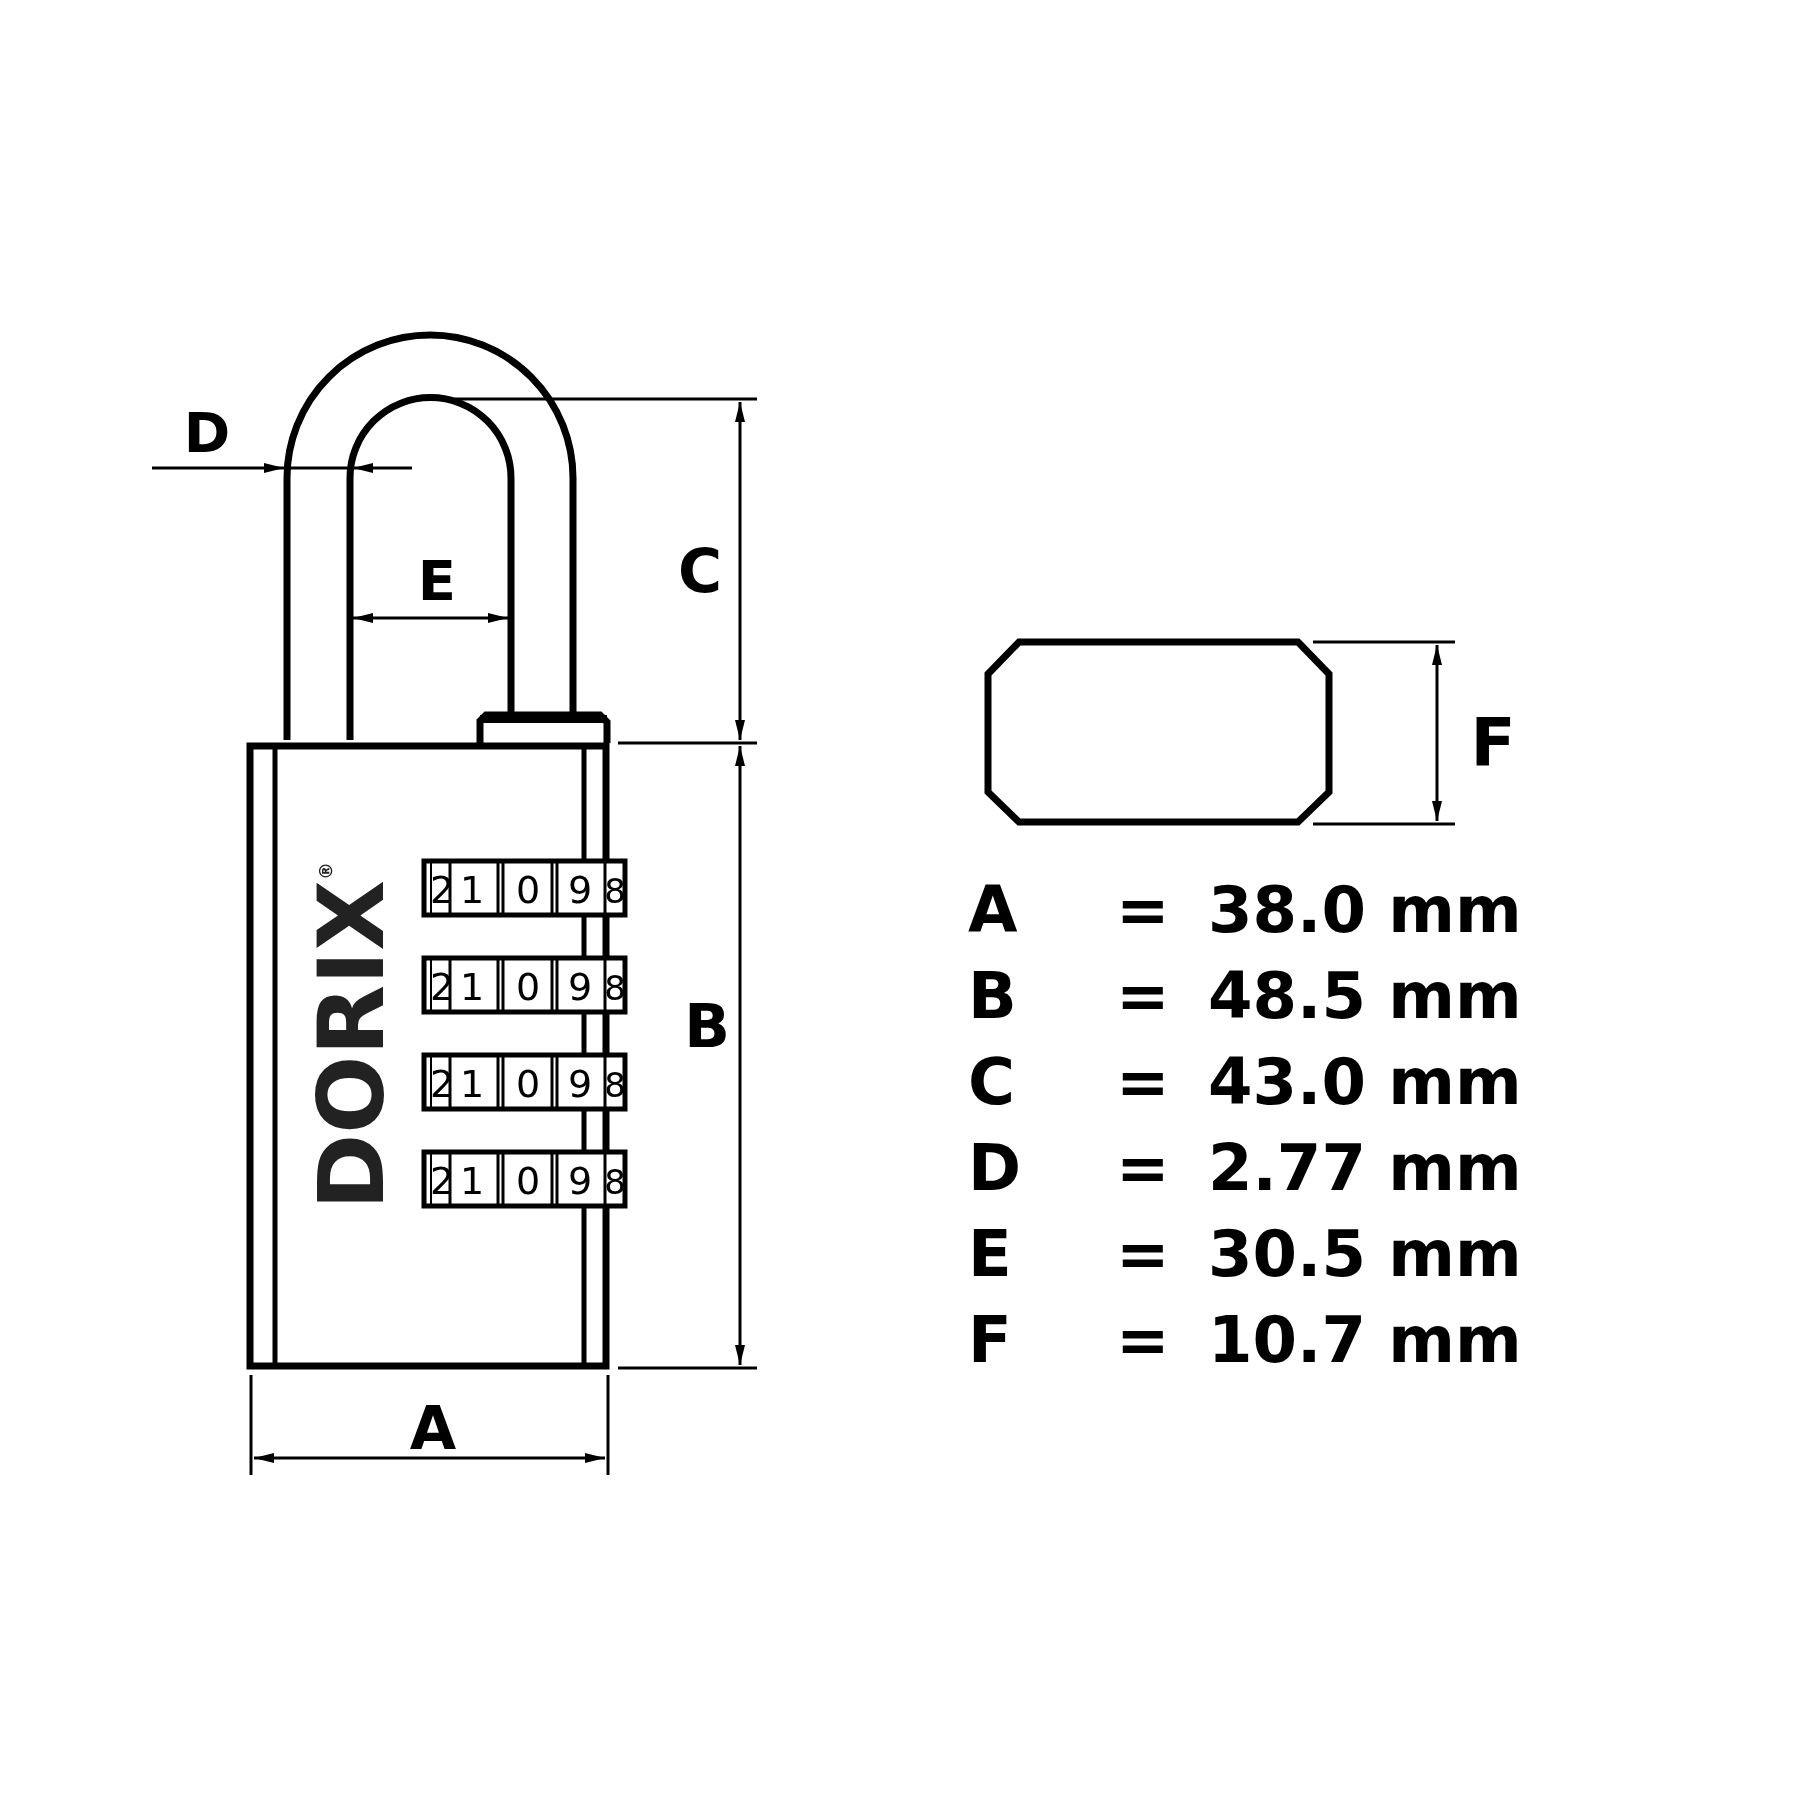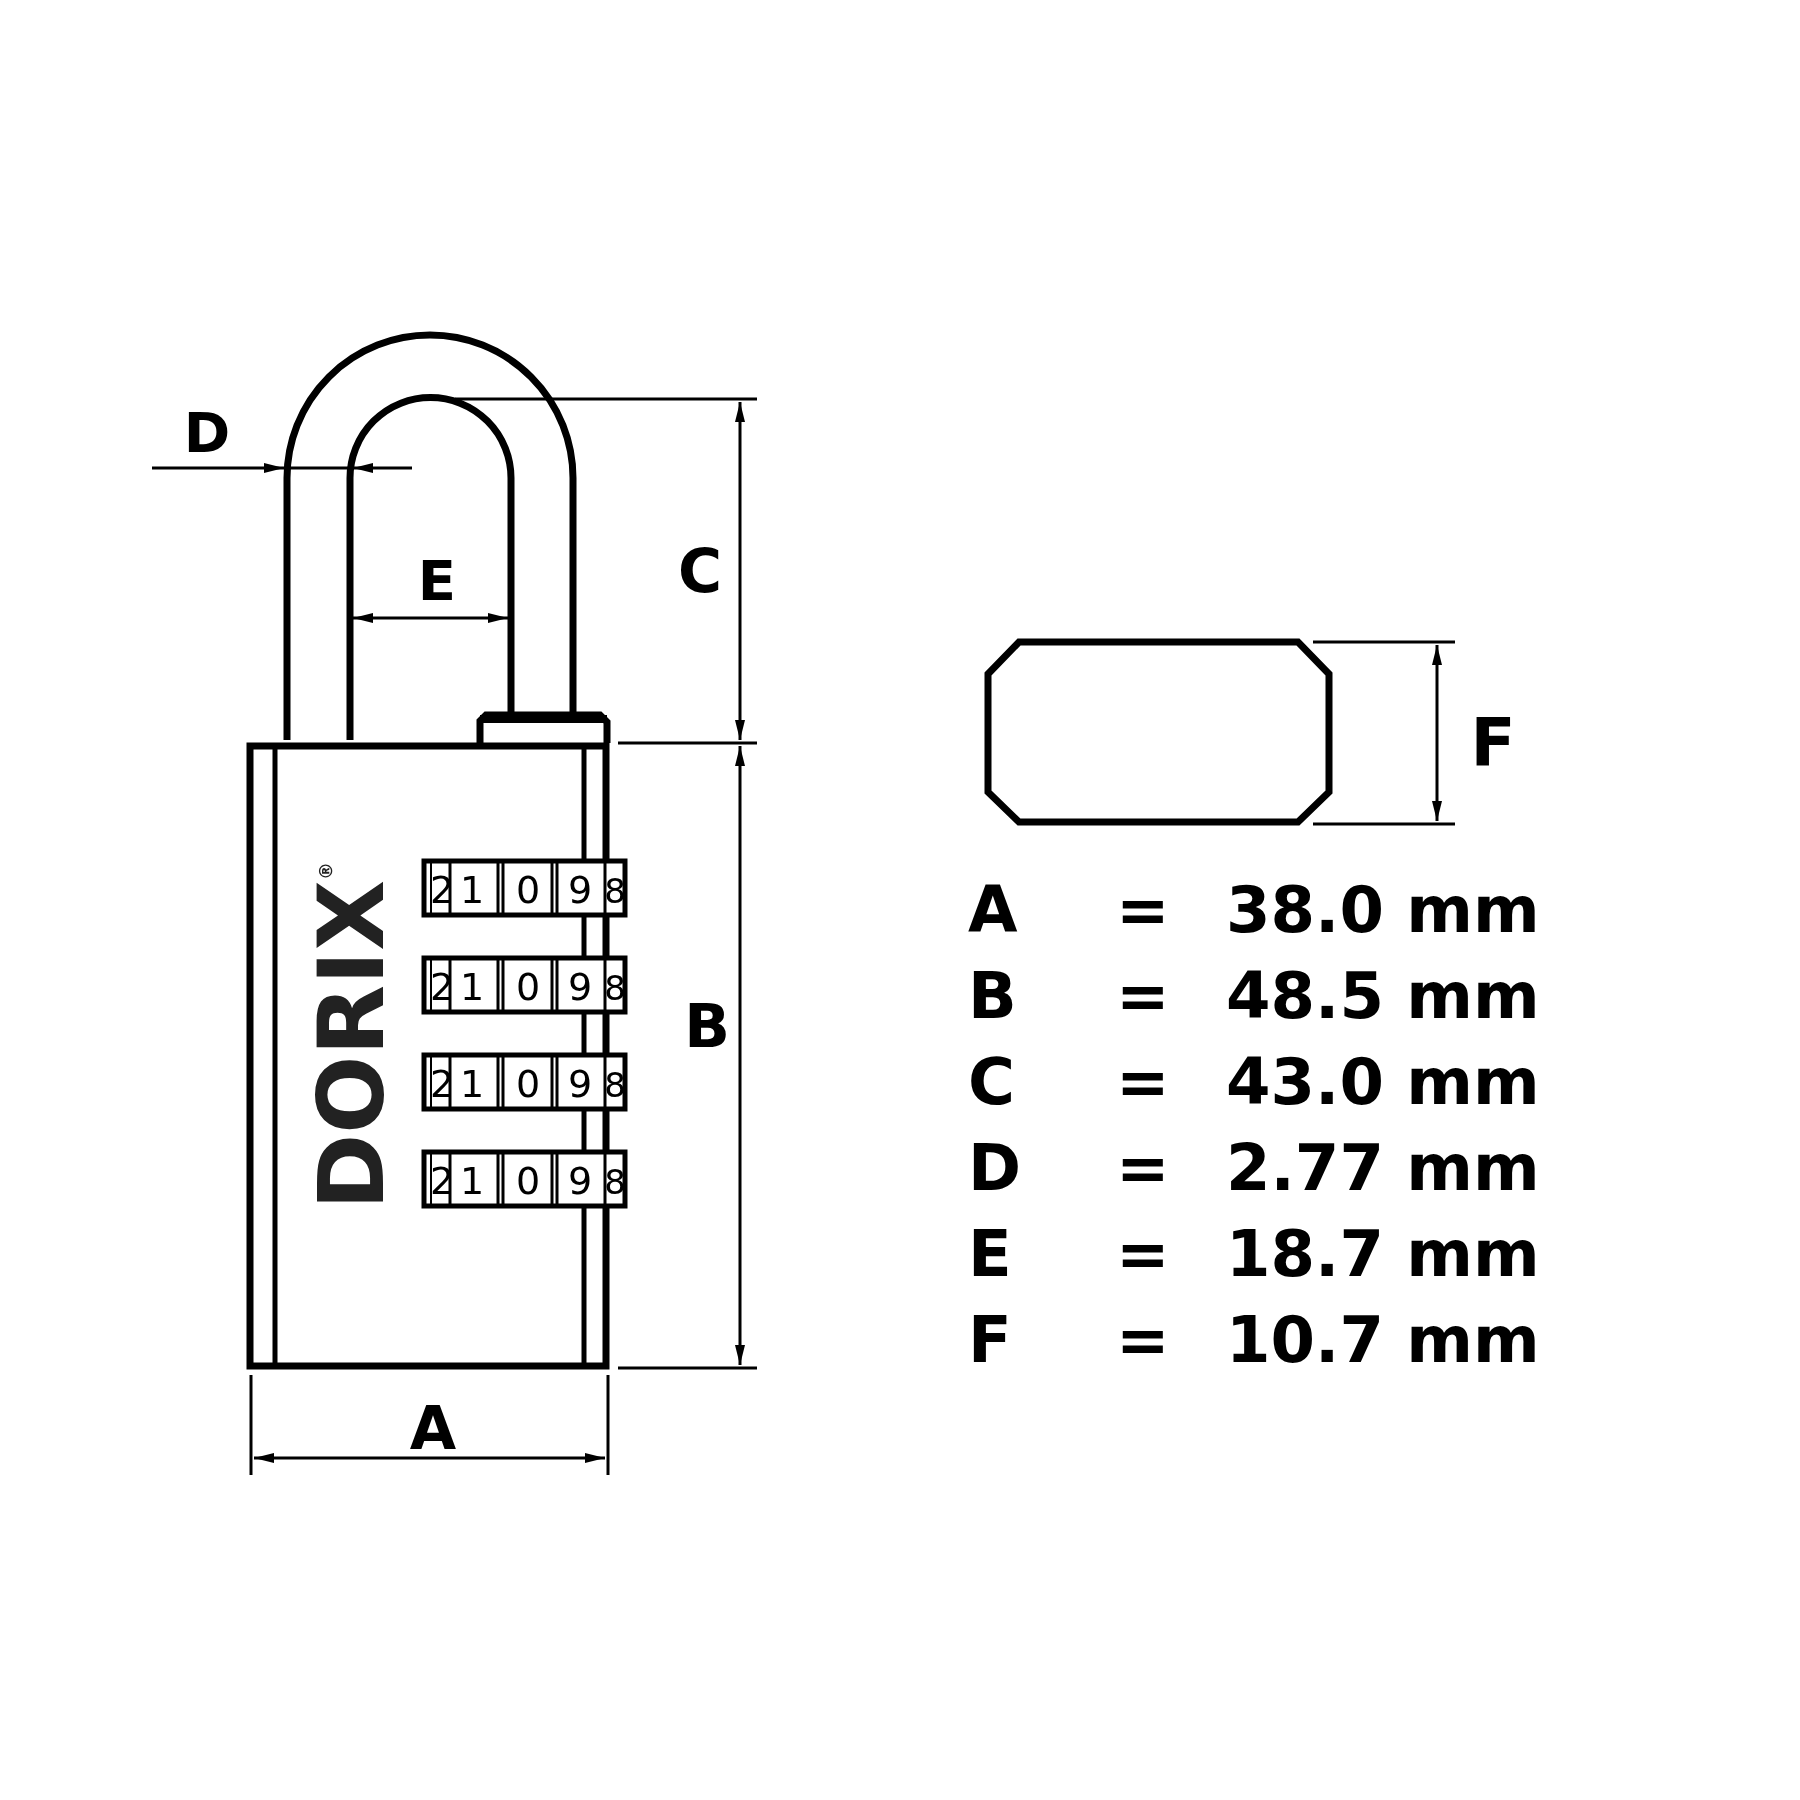--- a/index.html
+++ b/index.html
@@ -7,21 +7,21 @@
          font-family:"DejaVu Sans","Liberation Sans",sans-serif; }
   #drawing { position:absolute; left:0; top:0; width:1800px; height:1800px; }
   .lbl { font-family:"DejaVu Sans","Liberation Sans",sans-serif; font-weight:bold; fill:#000; }
   .brand { font-family:"DejaVu Sans","Liberation Sans",sans-serif; font-weight:bold; fill:#222; }
   .dial { font-family:"DejaVu Sans","Liberation Sans",sans-serif; fill:#000; }
   .legend { position:absolute; left:968px; top:878px; }
   .legend-row { position:absolute; height:86px; white-space:nowrap;
     font-family:"DejaVu Sans","Liberation Sans",sans-serif; font-weight:bold; font-size:64px; color:#000; line-height:64px; }
   .legend-key { position:absolute; left:0; }
   .legend-eq { position:absolute; left:148px; }
-  .legend-val { position:absolute; left:240px;margin-left:18px; }
+  .legend-val { position:absolute; left:240px; }
 </style>
 </head>
 <body>
 
 <svg id="drawing" viewBox="0 0 1800 1800" xmlns="http://www.w3.org/2000/svg">
   <defs>
     <marker id="arr" viewBox="0 0 20 10" refX="20" refY="5" markerWidth="20" markerHeight="10" markerUnits="userSpaceOnUse" orient="auto-start-reverse">
       <path d="M0,0 L20,5 L0,10 Z" fill="#000"></path>
     </marker>
   </defs>
@@ -172,20 +172,20 @@
     <span class="legend-val">43.0 mm</span>
   </div>
   <div class="legend-row" style="top:258px">
     <span class="legend-key">D</span>
     <span class="legend-eq">=</span>
     <span class="legend-val">2.77 mm</span>
   </div>
   <div class="legend-row" style="top:344px">
     <span class="legend-key">E</span>
     <span class="legend-eq">=</span>
-    <span class="legend-val">18.7 mm</span>
+    <span class="legend-val">30.5 mm</span>
   </div>
   <div class="legend-row" style="top:430px">
     <span class="legend-key">F</span>
     <span class="legend-eq">=</span>
     <span class="legend-val">10.7 mm</span>
   </div>
 </div>
 
 </body></html>

